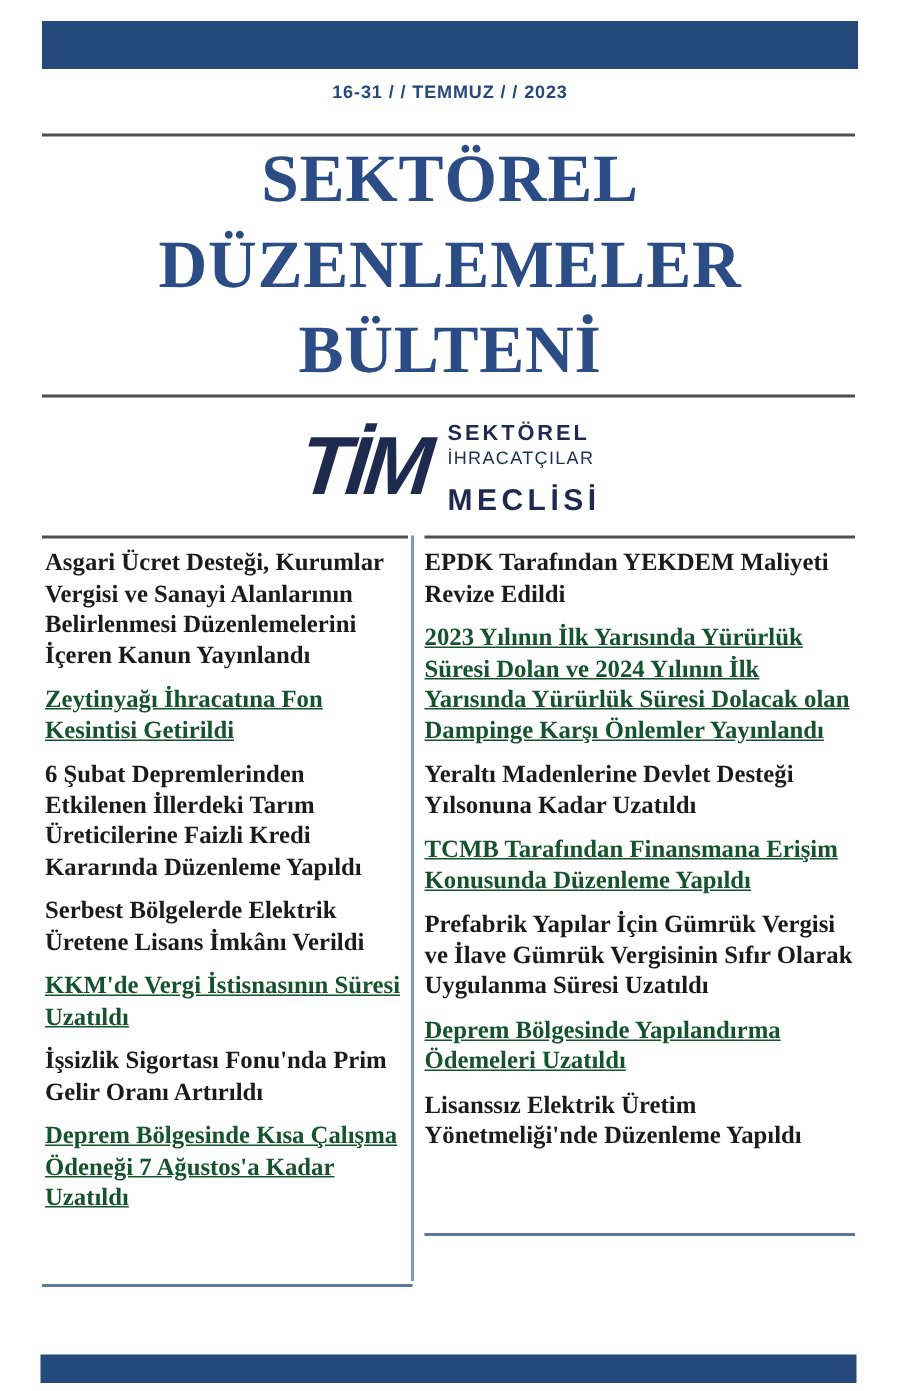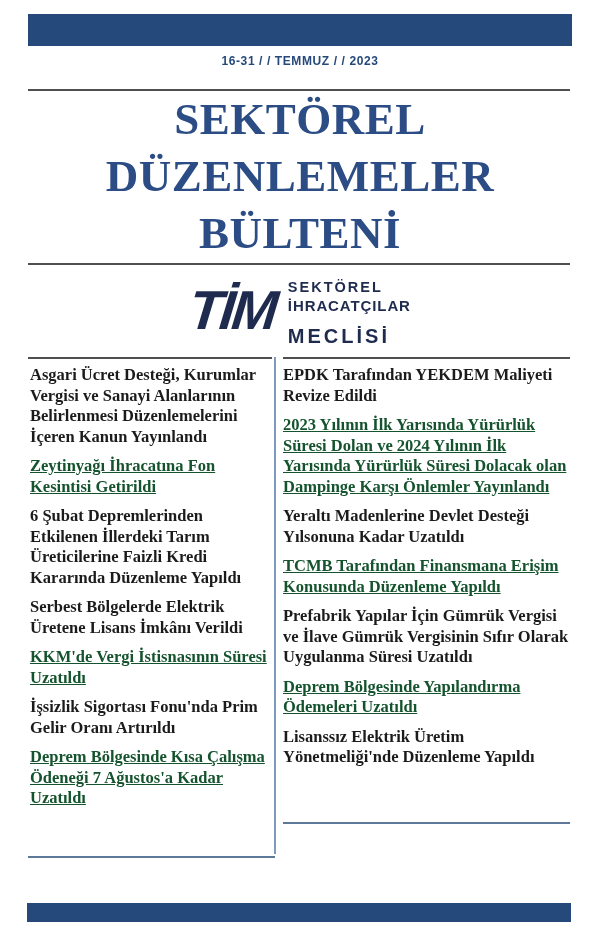--- a/index.html
+++ b/index.html
@@ -52,21 +52,21 @@
     font-family:"Liberation Sans", sans-serif;
   }
   .logo-acronym{
     font-weight:bold;font-style:italic;
     font-size:55px;line-height:55px;letter-spacing:-3px;
     transform:skewX(-6deg);
     padding-bottom:6px;
   }
   .logo-text{display:flex;flex-direction:column;align-items:flex-start;line-height:1;}
   .logo-text .l1{font-weight:bold;font-size:14.5px;letter-spacing:2px;margin-bottom:3px;}
-  .logo-text .l2{font-weight:bold;font-size:15px;letter-spacing:0.9px;margin-bottom:13px;}
+  .logo-text .l2{font-weight:normal;font-size:12px;letter-spacing:0.9px;margin-bottom:13px;}
   .logo-text .l3{font-weight:bold;font-size:20px;letter-spacing:3px;}
 
   
   .col{position:absolute;top:365px;}
   .col.left{left:30px;width:238px;}
   .col.right{left:283px;width:289px;}
   .vdivider{
     position:absolute;left:274px;top:357px;width:2px;height:497px;
     background:#7e9abc;
   }

